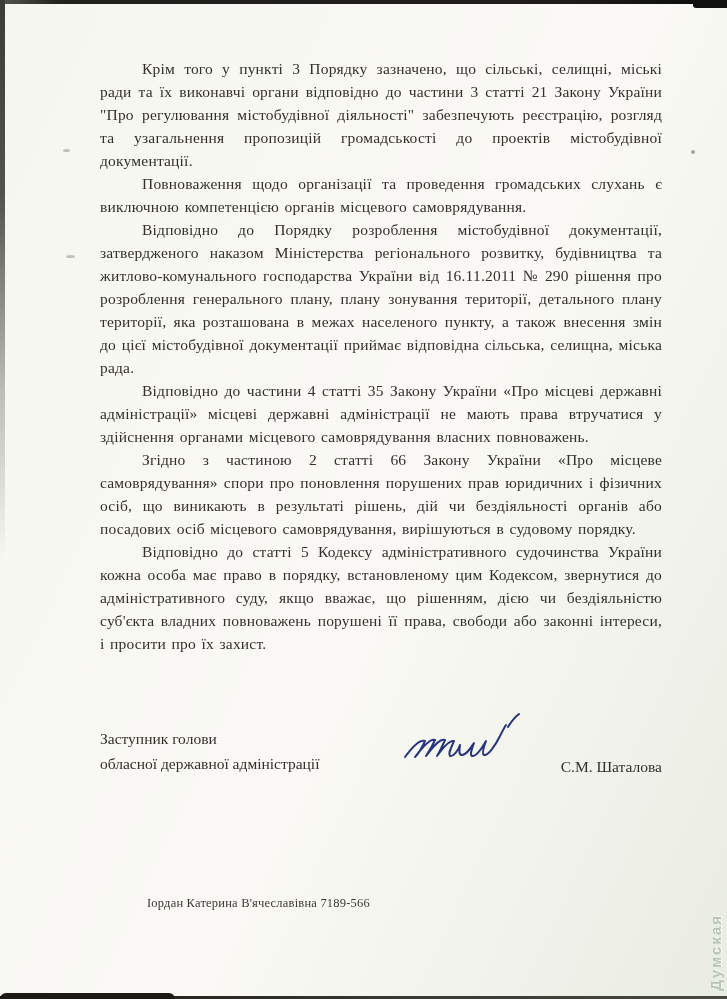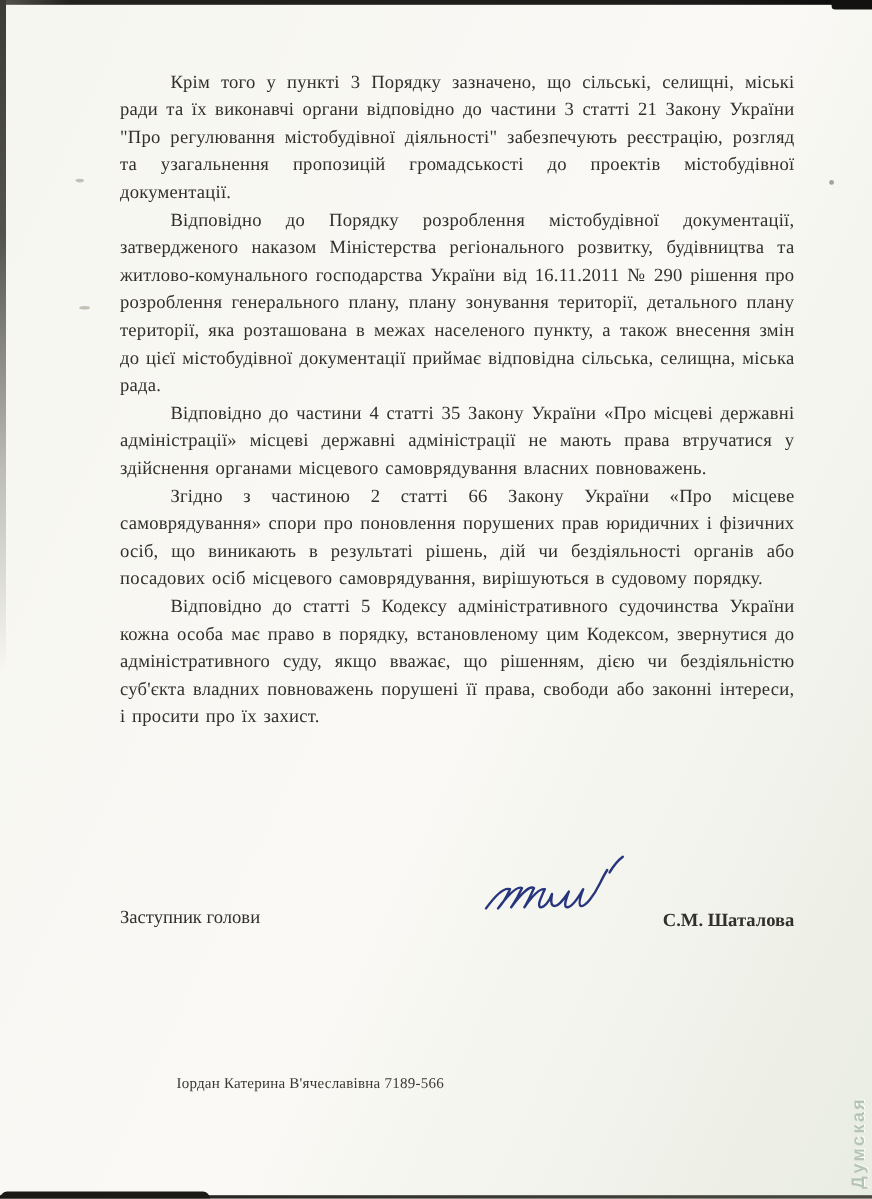--- a/index.html
+++ b/index.html
@@ -57,21 +57,21 @@
   
   .sig-row {
     position: absolute;
     left: 100px; top: 718px;
     width: 562px;
     display: flex;
     align-items: flex-end;
   }
   .sig-position { flex: 0 0 300px; font-size: 15.5px; line-height: 25px; }
   .sig-scribble { flex: 0 0 135px; margin-top: -8px; }
-  .sig-name { flex: 1; text-align: right; font-size: 15.5px; padding-top: 30px; white-space: nowrap; font-weight: bold; }
+  .sig-name { flex: 1; text-align: right; font-size: 15.5px; padding-top: 30px; white-space: nowrap; }
 
   .executor-note {
     position: absolute;
     left: 100px; top: 896px;
     font-size: 12.5px;
     letter-spacing: 0.2px;
     color: #3b3833;
     margin-left: 47px;
   }
   .watermark {
@@ -96,29 +96,31 @@
   <div class="edge-top-right"></div>
   <div class="edge-left"></div>
   <div class="edge-bottom"></div>
   <div class="edge-bottom-left"></div>
   <div class="speck speck-1"></div>
   <div class="speck speck-2"></div>
   <div class="speck speck-3"></div>
 
   <div class="doc-body">
     <p>Крім того у пункті 3 Порядку зазначено, що сільські, селищні, міські ради та їх виконавчі органи відповідно до частини 3 статті 21 Закону України "Про регулювання містобудівної діяльності" забезпечують реєстрацію, розгляд та узагальнення пропозицій громадськості до проектів містобудівної документації.</p>
+    <p>Повноваження щодо організації та проведення громадських слухань є виключною компетенцією органів місцевого самоврядування.</p>
     <p>Відповідно до Порядку розроблення містобудівної документації, затвердженого наказом Міністерства регіонального розвитку, будівництва та житлово-комунального господарства України від 16.11.2011 № 290 рішення про розроблення генерального плану, плану зонування території, детального плану території, яка розташована в межах населеного пункту, а також внесення змін до цієї містобудівної документації приймає відповідна сільська, селищна, міська рада.</p>
     <p>Відповідно до частини 4 статті 35 Закону України «Про місцеві державні адміністрації» місцеві державні адміністрації не мають права втручатися у здійснення органами місцевого самоврядування власних повноважень.</p>
     <p>Згідно з частиною 2 статті 66 Закону України «Про місцеве самоврядування» спори про поновлення порушених прав юридичних і фізичних осіб, що виникають в результаті рішень, дій чи бездіяльності органів або посадових осіб місцевого самоврядування, вирішуються в судовому порядку.</p>
     <p>Відповідно до статті 5 Кодексу адміністративного судочинства України кожна особа має право в порядку, встановленому цим Кодексом, звернутися до адміністративного суду, якщо вважає, що рішенням, дією чи бездіяльністю суб'єкта владних повноважень порушені її права, свободи або законні інтереси, і просити про їх захист.</p>
   </div>
 
   <div class="sig-row">
     <div class="sig-position">
       <div>Заступник голови</div>
+      <div>обласної державної адміністрації</div>
     </div>
     <div class="sig-scribble">
       <svg width="135" height="62" viewBox="0 0 135 62" xmlns="http://www.w3.org/2000/svg">
         <g fill="none" stroke="#26357c" stroke-width="2" stroke-linecap="round" stroke-linejoin="round">
           <path d="M5 47
                    C 13 36, 20 29, 25 31
                    C 21 40, 17 45, 15 47
                    C 24 35, 31 28, 35 30
                    C 31 39, 28 43, 26 46
                    C 35 34, 41 28, 45 30

